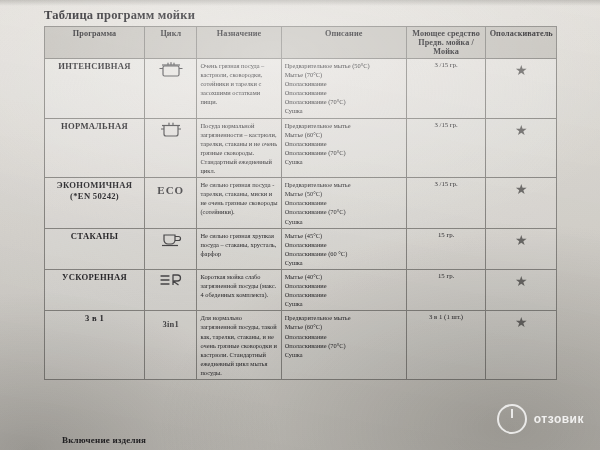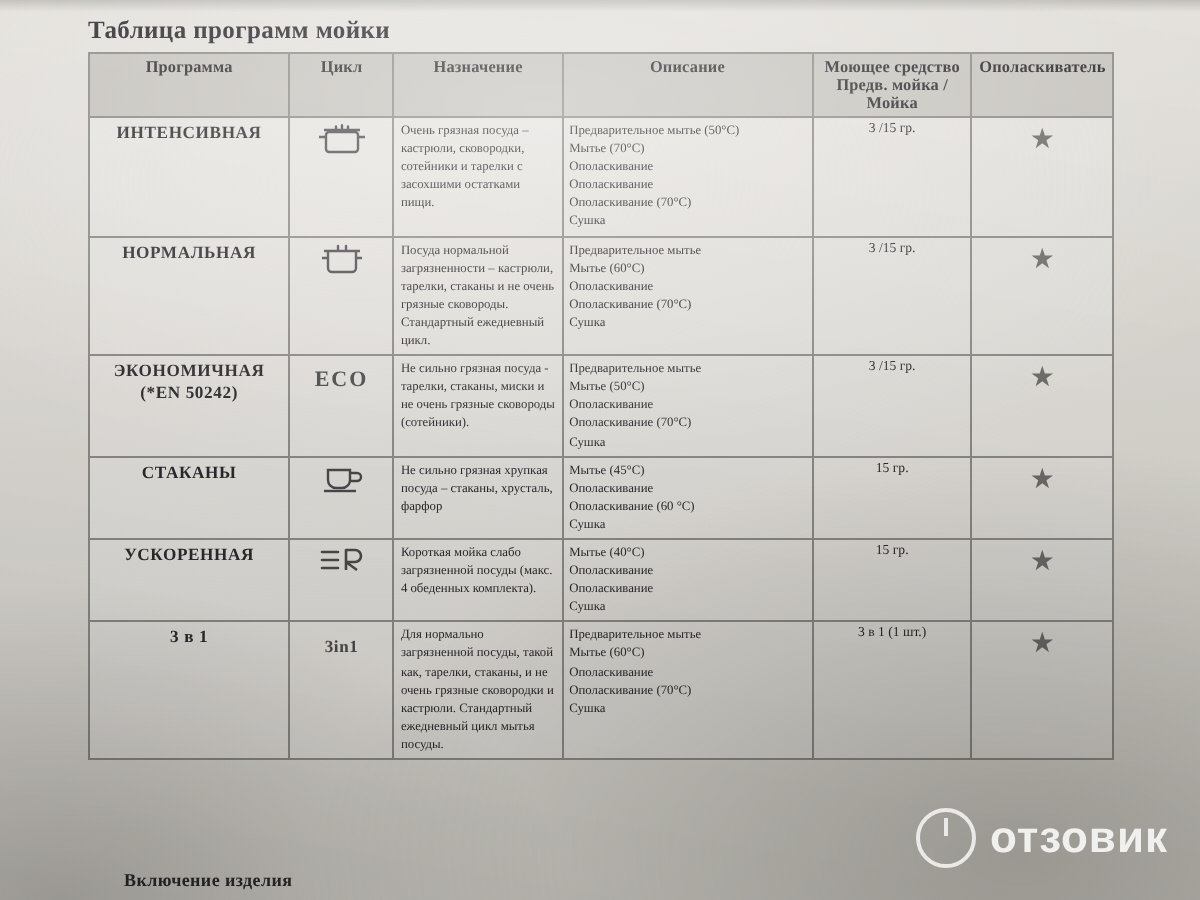--- a/index.html
+++ b/index.html
@@ -163,21 +163,21 @@
     position: absolute;
     left: 50%;
     top: 3px;
     width: 2px;
     height: 9px;
     background: rgba(255,255,255,0.85);
     transform: translateX(-50%);
   }
   .wm-text {
     font-family: "Liberation Sans", sans-serif;
-    font-size: 22px;
+    font-size: 12px;
     font-weight: bold;
     color: rgba(255,255,255,0.92);
     letter-spacing: 0.5px;
   }
   .blur-top {
     position: absolute;
     left: 0; top: 0; right: 0; height: 6px;
     background: linear-gradient(to bottom, rgba(120,118,112,0.35), rgba(120,118,112,0));
   }
 </style>

